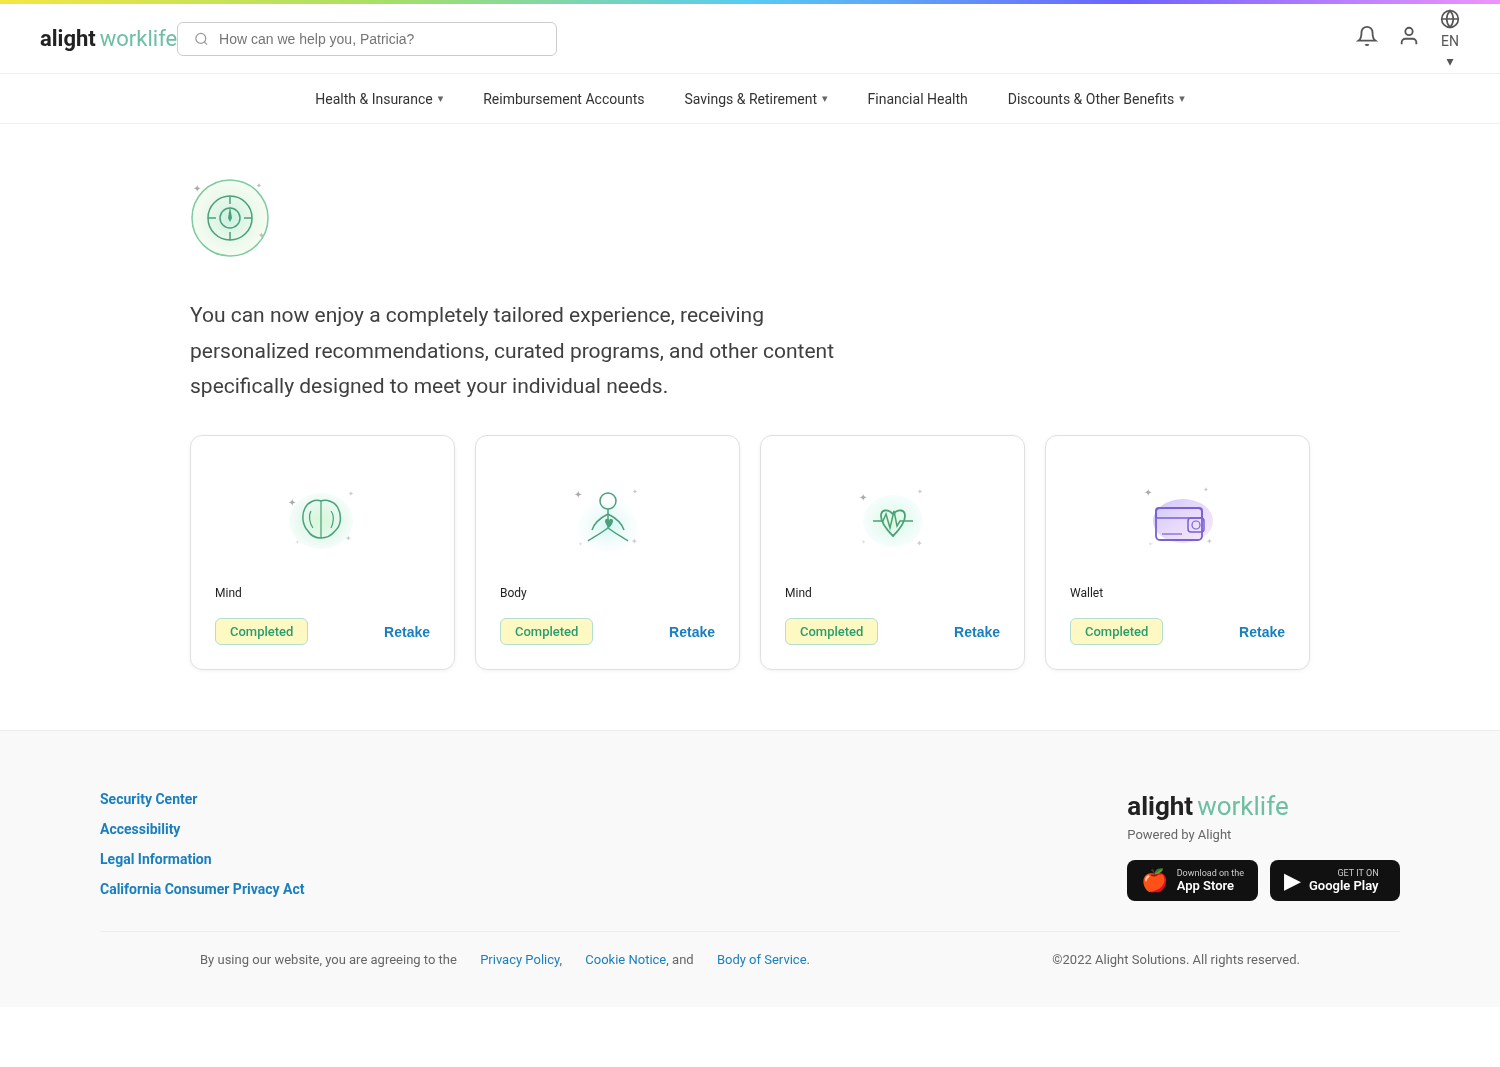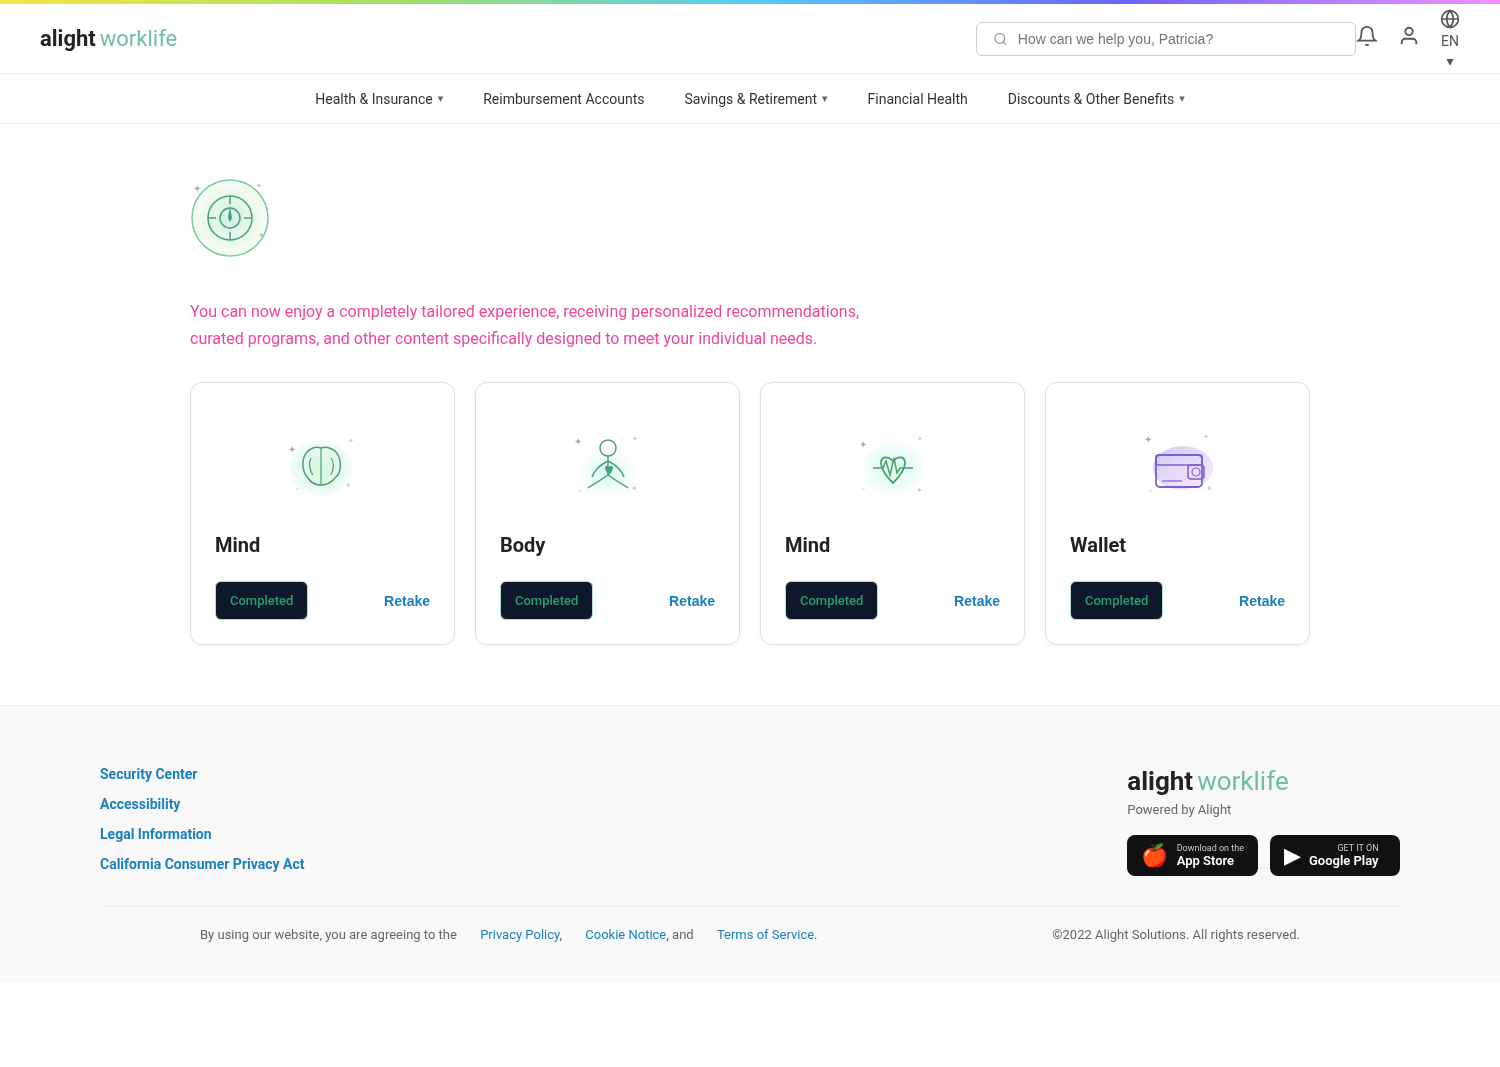--- a/index.html
+++ b/index.html
@@ -25,21 +25,21 @@
       gap: 4px;
       font-size: 22px;
       font-weight: 700;
       flex: 0 0 auto;
     }
     .logo-alight { color: #222; }
     .logo-worklife { color: #6cc0a0; font-weight: 400; }
     .header-search {
       flex: 1;
       display: flex;
-      justify-content: flex-end;
+      justify-content: flex-start;
     }
     .search-box {
       display: flex;
       align-items: center;
       border: 1.5px solid #ccc;
       border-radius: 6px;
       padding: 8px 16px;
       width: 380px;
       gap: 10px;
     }
@@ -106,22 +106,22 @@
       gap: 24px;
       margin-bottom: 40px;
     }
     .hero-icon {
       width: 80px;
       height: 80px;
       flex-shrink: 0;
       margin-top: 4px;
     }
     .hero-subtitle {
-      font-size: 16px;
-      color: #ec4899;
+      font-size: 21px;
+      color: #404040;
       line-height: 1.7;
       max-width: 680px;
       margin-top: 32px;
     }
 
     
     .cards-row {
       display: flex;
       gap: 20px;
       margin-top: 30px;
@@ -136,36 +136,36 @@
     }
     .card-icon-area {
       height: 100px;
       display: flex;
       align-items: center;
       justify-content: center;
       margin-bottom: 20px;
       position: relative;
     }
     .card-title {
-      font-size: 20px;
-      font-weight: 700;
+      font-size: 12px;
+      font-weight: 400;
       color: #222;
-      margin-bottom: 24px;
+      margin-bottom: 18px;
     }
     .card-footer {
       display: flex;
       align-items: center;
       justify-content: space-between;
     }
     .badge-completed {
-      background: #0f172a;
+      background: #fef9c3;
       color: #2a9d6f;
       border: 1.5px solid #b2dfd0;
       border-radius: 6px;
-      padding: 11px 14px;
+      padding: 5px 14px;
       font-size: 13px;
       font-weight: 500;
     }
     .retake-btn {
       font-size: 14px;
       font-weight: 700;
       color: #1a7fbf;
       background: none;
       border: none;
       cursor: pointer;
@@ -505,17 +505,17 @@
         </div>
       </div>
     </div>
   </div>
   <div class="footer-bottom">
     <div>
       <span>By using our website, you are agreeing to the</span>
       <a href="#">Privacy Policy</a>,
       <a href="#">Cookie Notice</a>,
       <span> and </span>
-      <a href="#">Terms of Service</a><span>.</span>
+      <a href="#">Body of Service</a><span>.</span>
     </div>
     <div>©2022 Alight Solutions. All rights reserved.</div>
   </div>
 </footer>
 
 </body></html>

